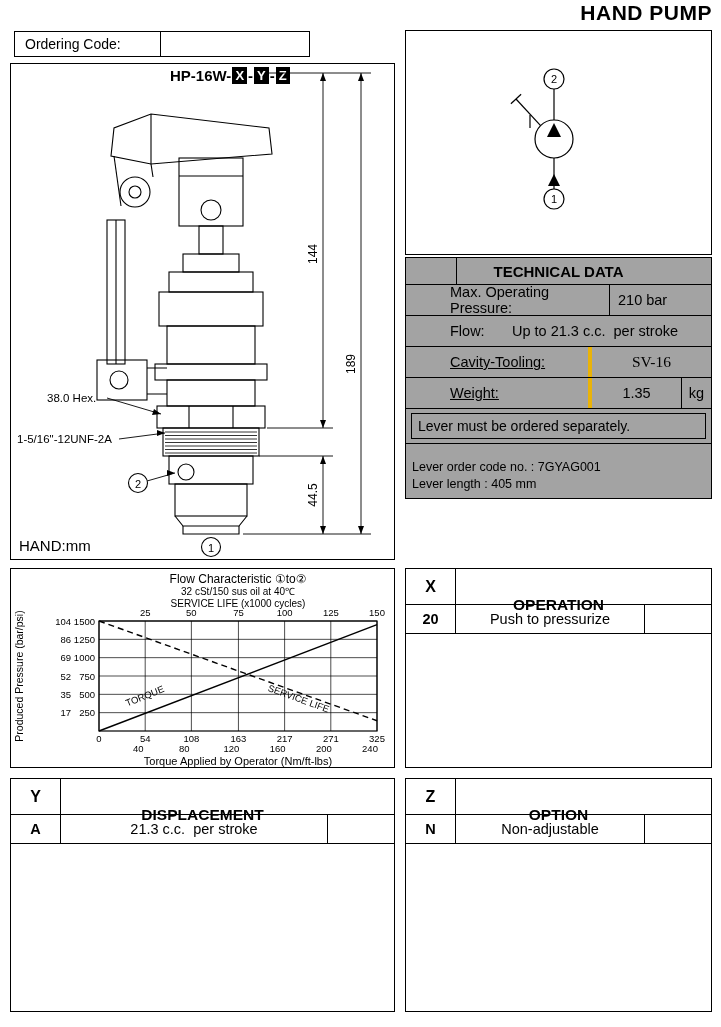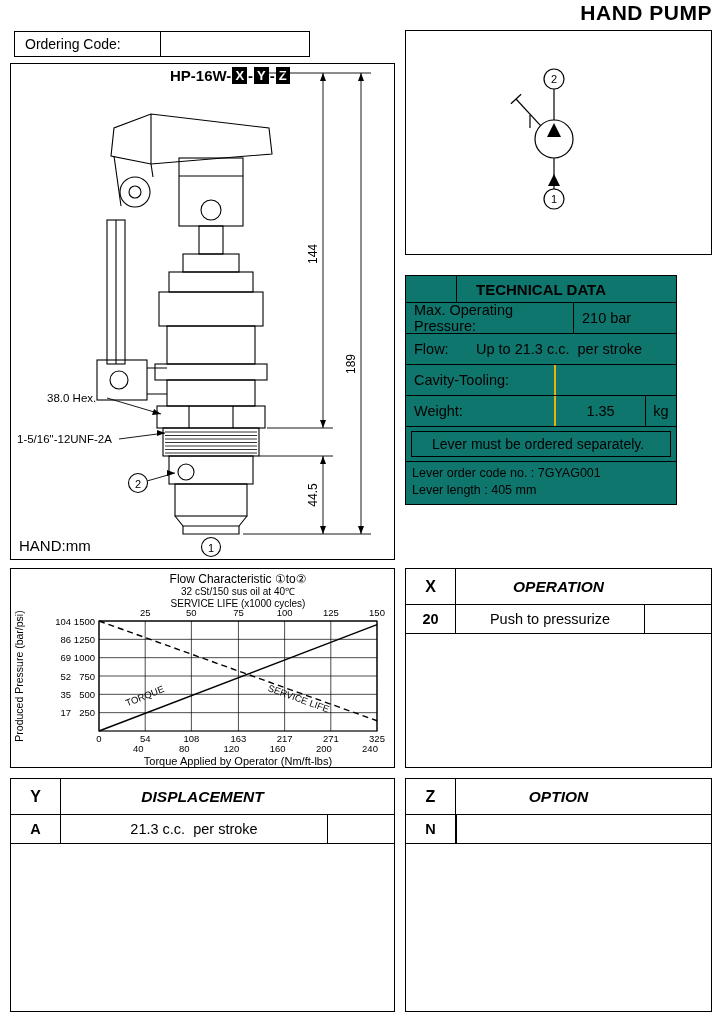--- a/index.html
+++ b/index.html
@@ -13,48 +13,48 @@
   .oc-label-cell { width:146px; border-right:1px solid #000; display:flex; align-items:center; padding-left:10px; font-size:14px; }
   .oc-code-cell { flex:1; display:flex; align-items:center; padding-left:9px; font-size:15px; font-weight:bold;margin-top:43px; }
   .oc-badge { background:#000; color:#fff; padding:0 3px; margin:0 1px; font-size:13px; line-height:17px; font-weight:bold; }
   .oc-sep { font-weight:bold; }
 
   .drawing-box { position:absolute; left:10px; top:63px; width:385px; height:497px; border:1px solid #000; }
   .unit-label { position:absolute; left:8px; bottom:5px; font-size:15px; }
 
   .schematic-box { position:absolute; left:405px; top:30px; width:307px; height:225px; border:1px solid #000; }
 
-  .tech-box { position:absolute; left:405px; top:275px; width:272px; border:1px solid #000; background:#0f766e; }
+  .tech-box { position:absolute; left:405px; top:257px; width:307px; border:1px solid #000; background:#a3a3a3; }
   .tech-header { position:relative; height:27px; border-bottom:1px solid #000; display:flex; align-items:center; justify-content:center; }
   .tech-header-divider { position:absolute; left:50px; top:0; bottom:0; width:1px; background:#000; }
   .tech-title { font-weight:bold; font-size:15px; }
   .t-row { display:flex; height:31px; border-bottom:1px solid #000; align-items:stretch; font-size:14.5px; }
   .t-cell { display:flex; align-items:center; }
-  .t-label { padding-left:8px; }
+  .t-label { padding-left:8px;margin-left:36px; }
   .t-label-w168 { width:168px; border-right:1px solid #000; }
-  .t-label-w150 { width:150px; border-right:2px solid #eab308; }
+  .t-label-w150 { width:150px; border-right:4px solid #eab308;text-decoration:underline; }
   .t-label-w62 { width:62px; }
   .t-val-left { flex:1; padding-left:8px; white-space:pre; }
   .t-val-center { flex:1; justify-content:center; }
   .t-val-serif { font-family:"Liberation Serif", serif; font-size:15.5px; }
   .t-val-w90 { width:90px; justify-content:center; border-right:1px solid #000; }
   .t-unit { flex:1; justify-content:center; }
-  .tech-note { margin:4px 5px; border:1px solid #000; height:26px; display:flex; align-items:center; padding-left:20px; font-size:14px; }
-  .tech-lever { border-top:1px solid #000; padding:3px 6px 5px 6px; font-size:12.5px; line-height:1.35; }
+  .tech-note { margin:4px 5px; border:1px solid #000; height:26px; display:flex; align-items:center; padding-left:6px; font-size:14px; }
+  .tech-lever { border-top:1px solid #000; padding:15px 6px 5px 6px; font-size:12.5px; line-height:1.35; }
 
   .chart-box { position:absolute; left:10px; top:568px; width:385px; height:200px; border:1px solid #000; }
   .chart-box svg { display:block; }
 
   .code-table { position:absolute; border:1px solid #000; background:#fff; }
   #op-table   { left:405px; top:568px; width:307px; height:200px; }
   #disp-table { left:10px;  top:778px; width:385px; height:234px; }
   #opt-table  { left:405px; top:778px; width:307px; height:234px; }
   .ct-header { position:relative; height:36px; border-bottom:1px solid #000; }
   .ct-key { position:absolute; left:0; top:0; height:100%; width:50px; border-right:1px solid #000; display:flex; align-items:center; justify-content:center; font-weight:bold; font-size:16px; }
-  .ct-title { position:absolute; left:0; right:0; top:0; height:100%; display:flex; align-items:center; justify-content:center; font-weight:bold; font-size:15.5px;font-style:italic; }
+  .ct-title { position:absolute; left:0; right:0; top:18px; height:100%; display:flex; align-items:center; justify-content:center; font-weight:bold; font-size:15.5px; }
   .ct-row { display:flex; height:29px; border-bottom:1px solid #000; font-size:14.5px; }
   .ct-code { width:50px; border-right:1px solid #000; display:flex; align-items:center; justify-content:center; font-weight:bold; }
   .ct-desc { flex:1; display:flex; align-items:center; justify-content:center; white-space:pre; }
   .ct-extra { width:67px; border-left:1px solid #000; }
 
   svg { font-family:"Liberation Sans", sans-serif; }
   svg text { fill:#000; }
 </style>
 </head>
 <body>
@@ -187,20 +187,21 @@
     <div class="t-row">
       <div class="t-cell t-label t-label-w168">Max. Operating Pressure:</div>
       <div class="t-cell t-val-left">210 bar</div>
     </div>
     <div class="t-row">
       <div class="t-cell t-label t-label-w62">Flow:</div>
       <div class="t-cell t-val-left">Up to 21.3 c.c.  per stroke</div>
     </div>
     <div class="t-row">
       <div class="t-cell t-label t-label-w150">Cavity-Tooling:</div>
+      <div class="t-cell t-val-center t-val-serif">SV-16</div>
     </div>
     <div class="t-row">
       <div class="t-cell t-label t-label-w150">Weight:</div>
       <div class="t-cell t-val-w90">1.35</div>
       <div class="t-cell t-unit">kg</div>
     </div>
     <div class="tech-note">Lever must be ordered separately.</div>
     <div class="tech-lever">
       <div>Lever order code no. : 7GYAG001</div>
       <div>Lever length : 405 mm</div>
@@ -290,17 +291,18 @@
     </div>
   </div>
 
   <div class="code-table" id="opt-table">
     <div class="ct-header">
       <div class="ct-key">Z</div>
       <div class="ct-title">OPTION</div>
     </div>
     <div class="ct-row">
       <div class="ct-code">N</div>
+      <div class="ct-desc">Non-adjustable</div>
       <div class="ct-extra"></div>
     </div>
   </div>
 
 </div>
 
 </body></html>

